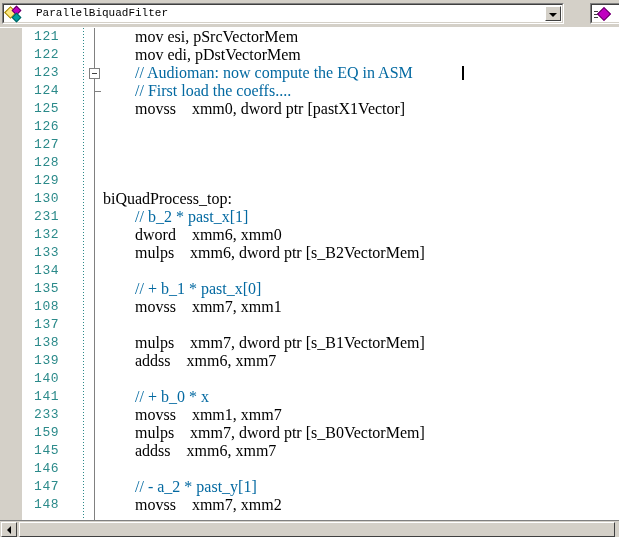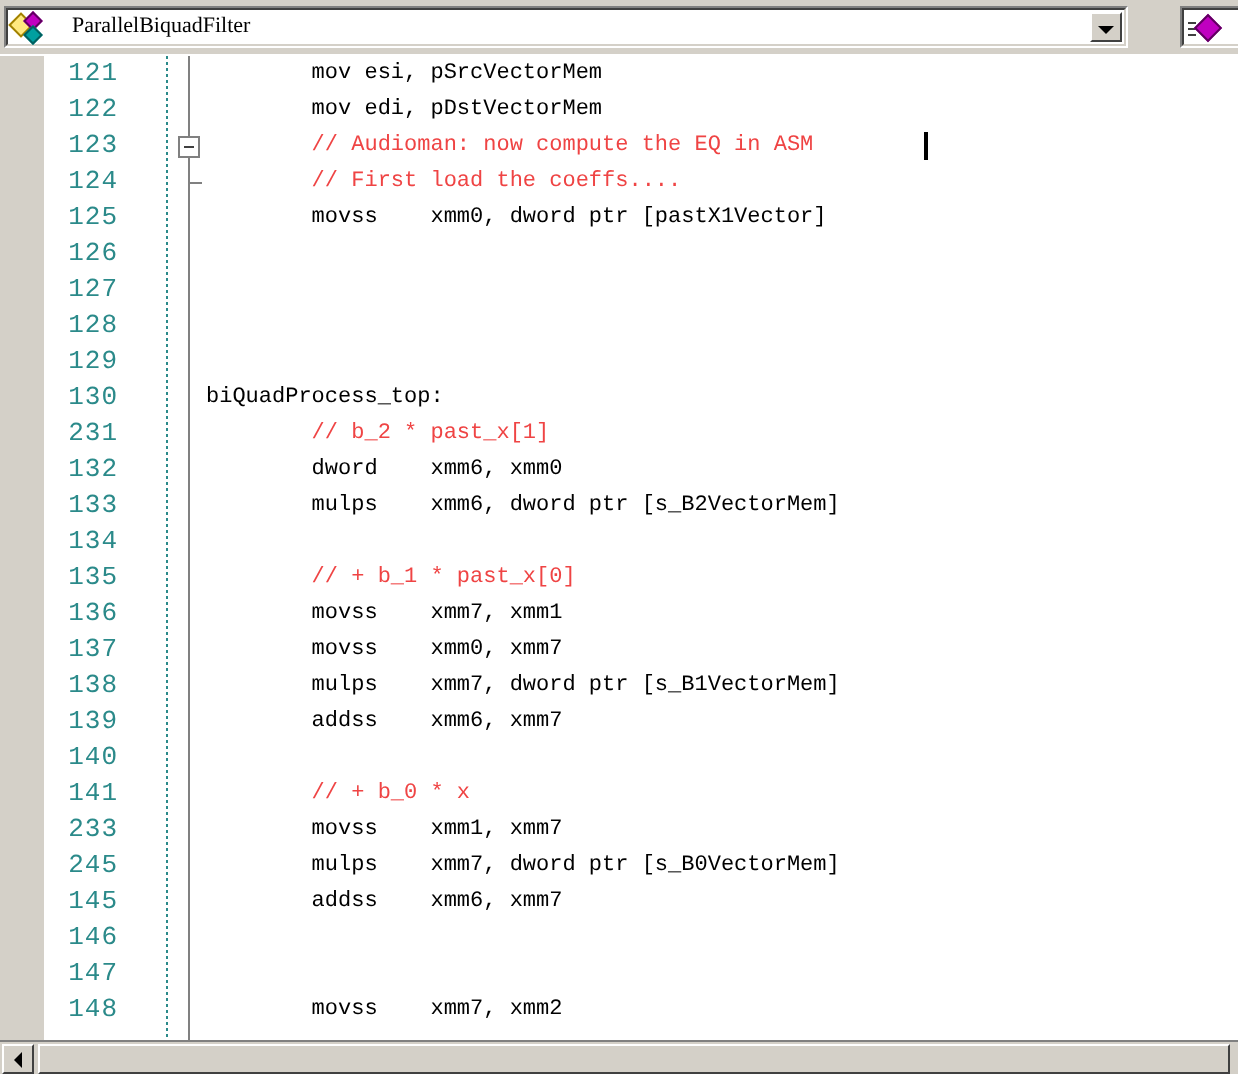--- a/index.html
+++ b/index.html
@@ -51,21 +51,21 @@
   #combo-class { left: 2px; width: 562px; }
   #combo-member { left: 590px; width: 120px; }
 
   .combo-icon {
     position: relative;
     width: 18px; height: 16px;
     margin-left: 2px;
     flex: 0 0 auto;
   }
   .combo-label {
-    font-family: Liberation Serif, serif;
+    font-family: Liberation Mono, monospace;
     font-size: 11px;
     color: #000000;
     white-space: nowrap;
     margin-left: 1px;
     line-height: 13px;
     padding-left: 12px;
   }
 
   
   .ic-class .sq1 {
@@ -201,26 +201,26 @@
     position: absolute;
     left: 71px;
     width: 7px; height: 1px;
     background: #808080;
   }
 
   .code {
     position: absolute;
     left: 80px; top: 0;
     color: #000000;
-    font-family: Liberation Mono, monospace;
-    font-size: 11px;
+    font-family: Liberation Serif, serif;
+    font-size: 16px;
     line-height: 18px;
     white-space: pre;
   }
-  .code.comment { color: #ef4444; }
+  .code.comment { color: #0369a1; }
 
   
   #caret {
     position: absolute;
     width: 2px; height: 14px;
     background: #000000;
     top: 2px;
   }
 
   
@@ -307,31 +307,31 @@
         <div class="row"><span class="lineno">126</span></div>
         <div class="row"><span class="lineno">127</span></div>
         <div class="row"><span class="lineno">128</span></div>
         <div class="row"><span class="lineno">129</span><span class="code"></span></div>
         <div class="row"><span class="lineno">130</span><span class="code">biQuadProcess_top:</span></div>
         <div class="row"><span class="lineno">231</span><span class="code comment">        // b_2 * past_x[1]</span></div>
         <div class="row"><span class="lineno">132</span><span class="code">        dword    xmm6, xmm0</span></div>
         <div class="row"><span class="lineno">133</span><span class="code">        mulps    xmm6, dword ptr [s_B2VectorMem]</span></div>
         <div class="row"><span class="lineno">134</span><span class="code"></span></div>
         <div class="row"><span class="lineno">135</span><span class="code comment">        // + b_1 * past_x[0]</span></div>
-        <div class="row"><span class="lineno">136</span><span class="code">        movss    xmm7, xmm1</span></div>
-        <div class="row"><span class="lineno">137</span><span class="code">        movss    xmm0, xmm7</span></div>
+        <div class="row"><span class="lineno">108</span><span class="code">        movss    xmm7, xmm1</span></div>
+        <div class="row"><span class="lineno">137</span></div>
         <div class="row"><span class="lineno">138</span><span class="code">        mulps    xmm7, dword ptr [s_B1VectorMem]</span></div>
         <div class="row"><span class="lineno">139</span><span class="code">        addss    xmm6, xmm7</span></div>
         <div class="row"><span class="lineno">140</span><span class="code"></span></div>
         <div class="row"><span class="lineno">141</span><span class="code comment">        // + b_0 * x</span></div>
         <div class="row"><span class="lineno">233</span><span class="code">        movss    xmm1, xmm7</span></div>
-        <div class="row"><span class="lineno">245</span><span class="code">        mulps    xmm7, dword ptr [s_B0VectorMem]</span></div>
+        <div class="row"><span class="lineno">159</span><span class="code">        mulps    xmm7, dword ptr [s_B0VectorMem]</span></div>
         <div class="row"><span class="lineno">145</span><span class="code">        addss    xmm6, xmm7</span></div>
         <div class="row"><span class="lineno">146</span><span class="code"></span></div>
-        <div class="row"><span class="lineno">147</span></div>
+        <div class="row"><span class="lineno">147</span><span class="code comment">        // - a_2 * past_y[1]</span></div>
         <div class="row"><span class="lineno">148</span><span class="code">        movss    xmm7, xmm2</span></div>
       </div>
   </div>
 </div>
 
 <div id="hscroll">
   <div id="hscroll-left"></div>
   <div id="hscroll-thumb"></div>
 </div>
 

